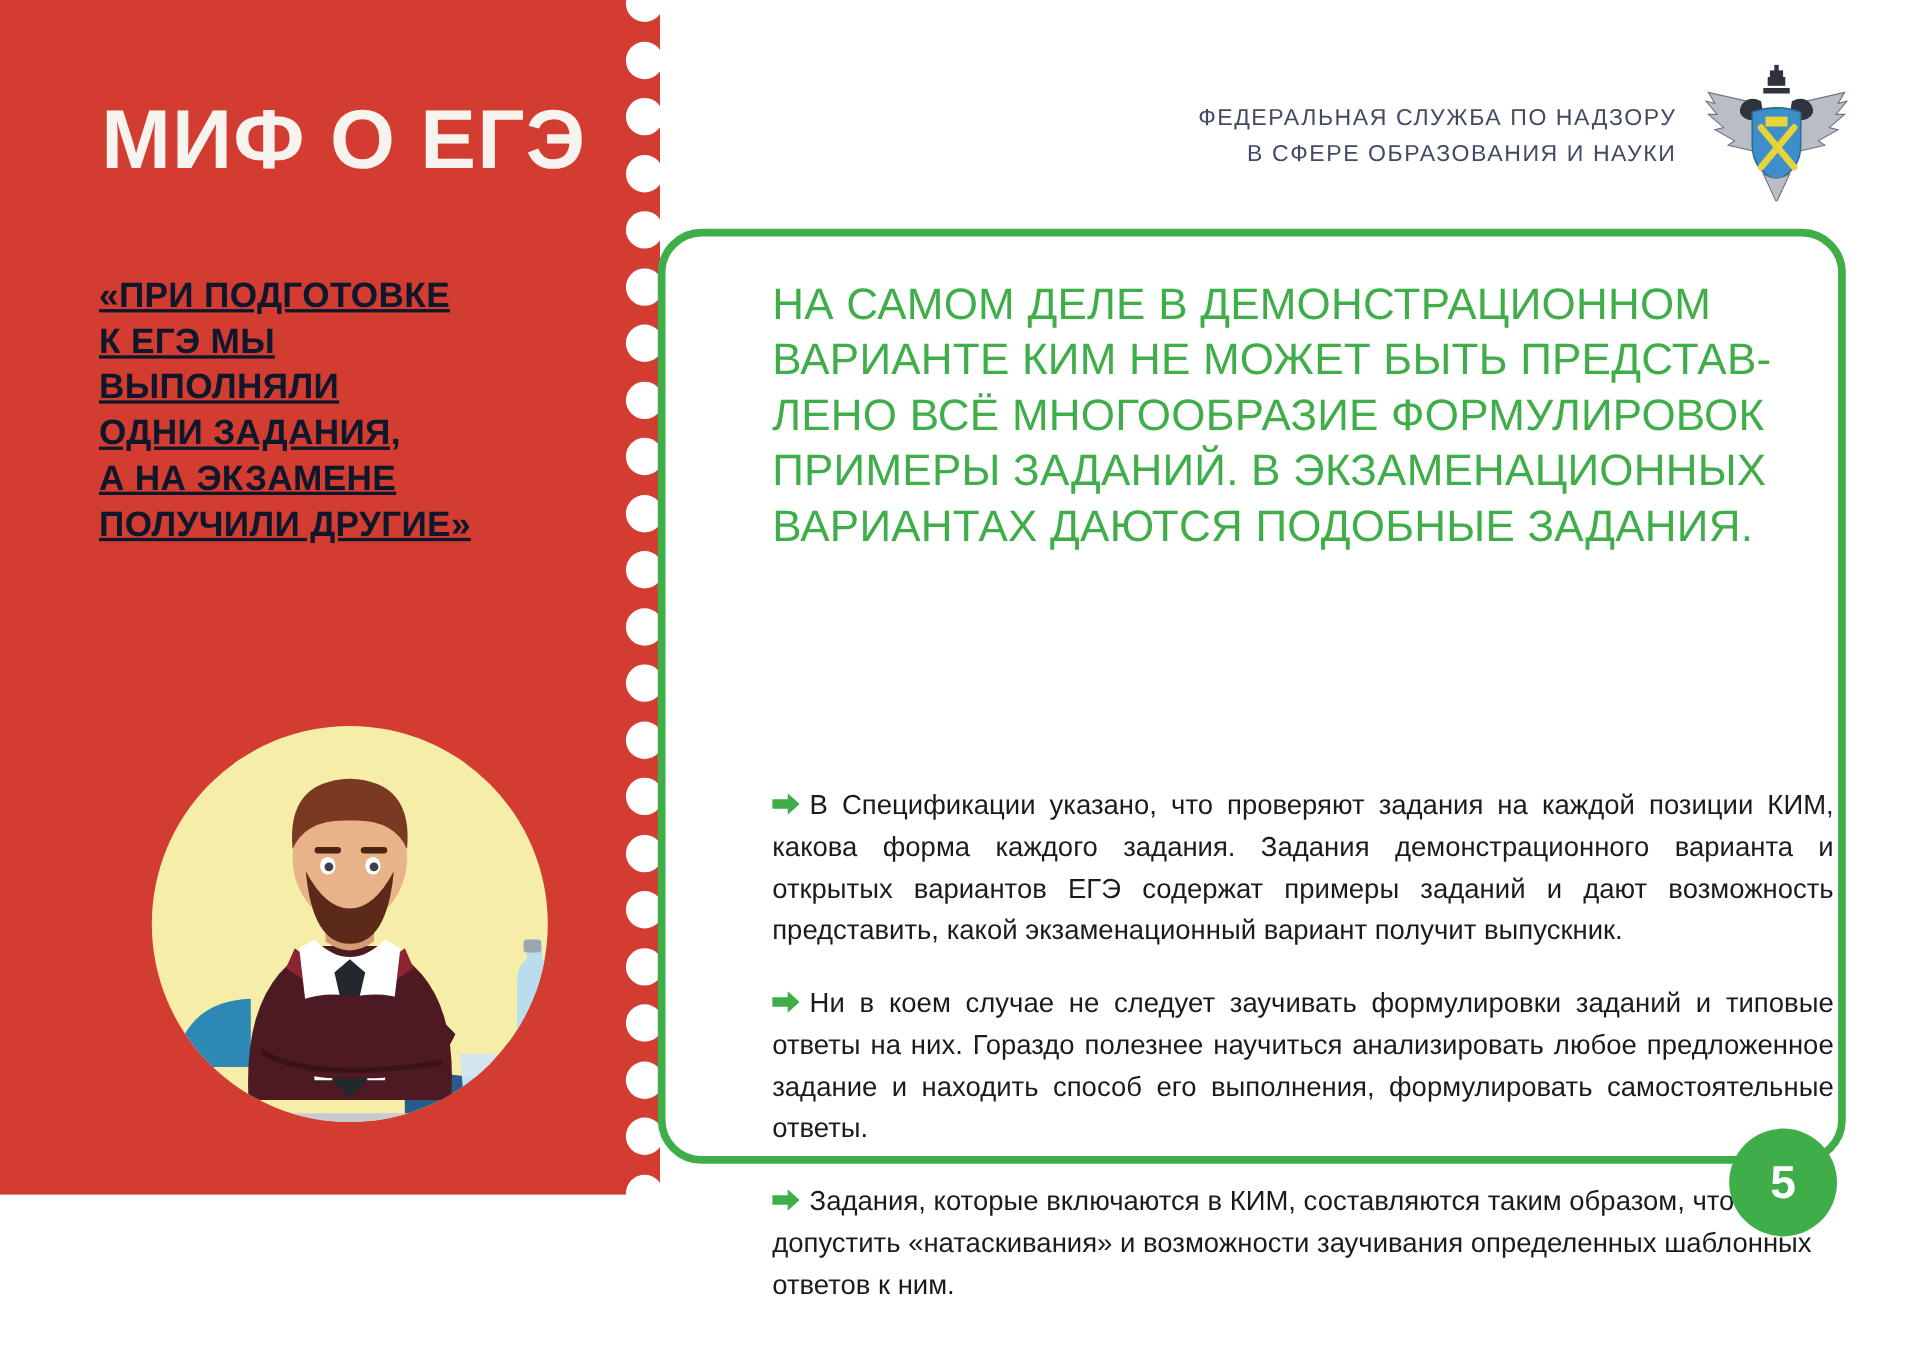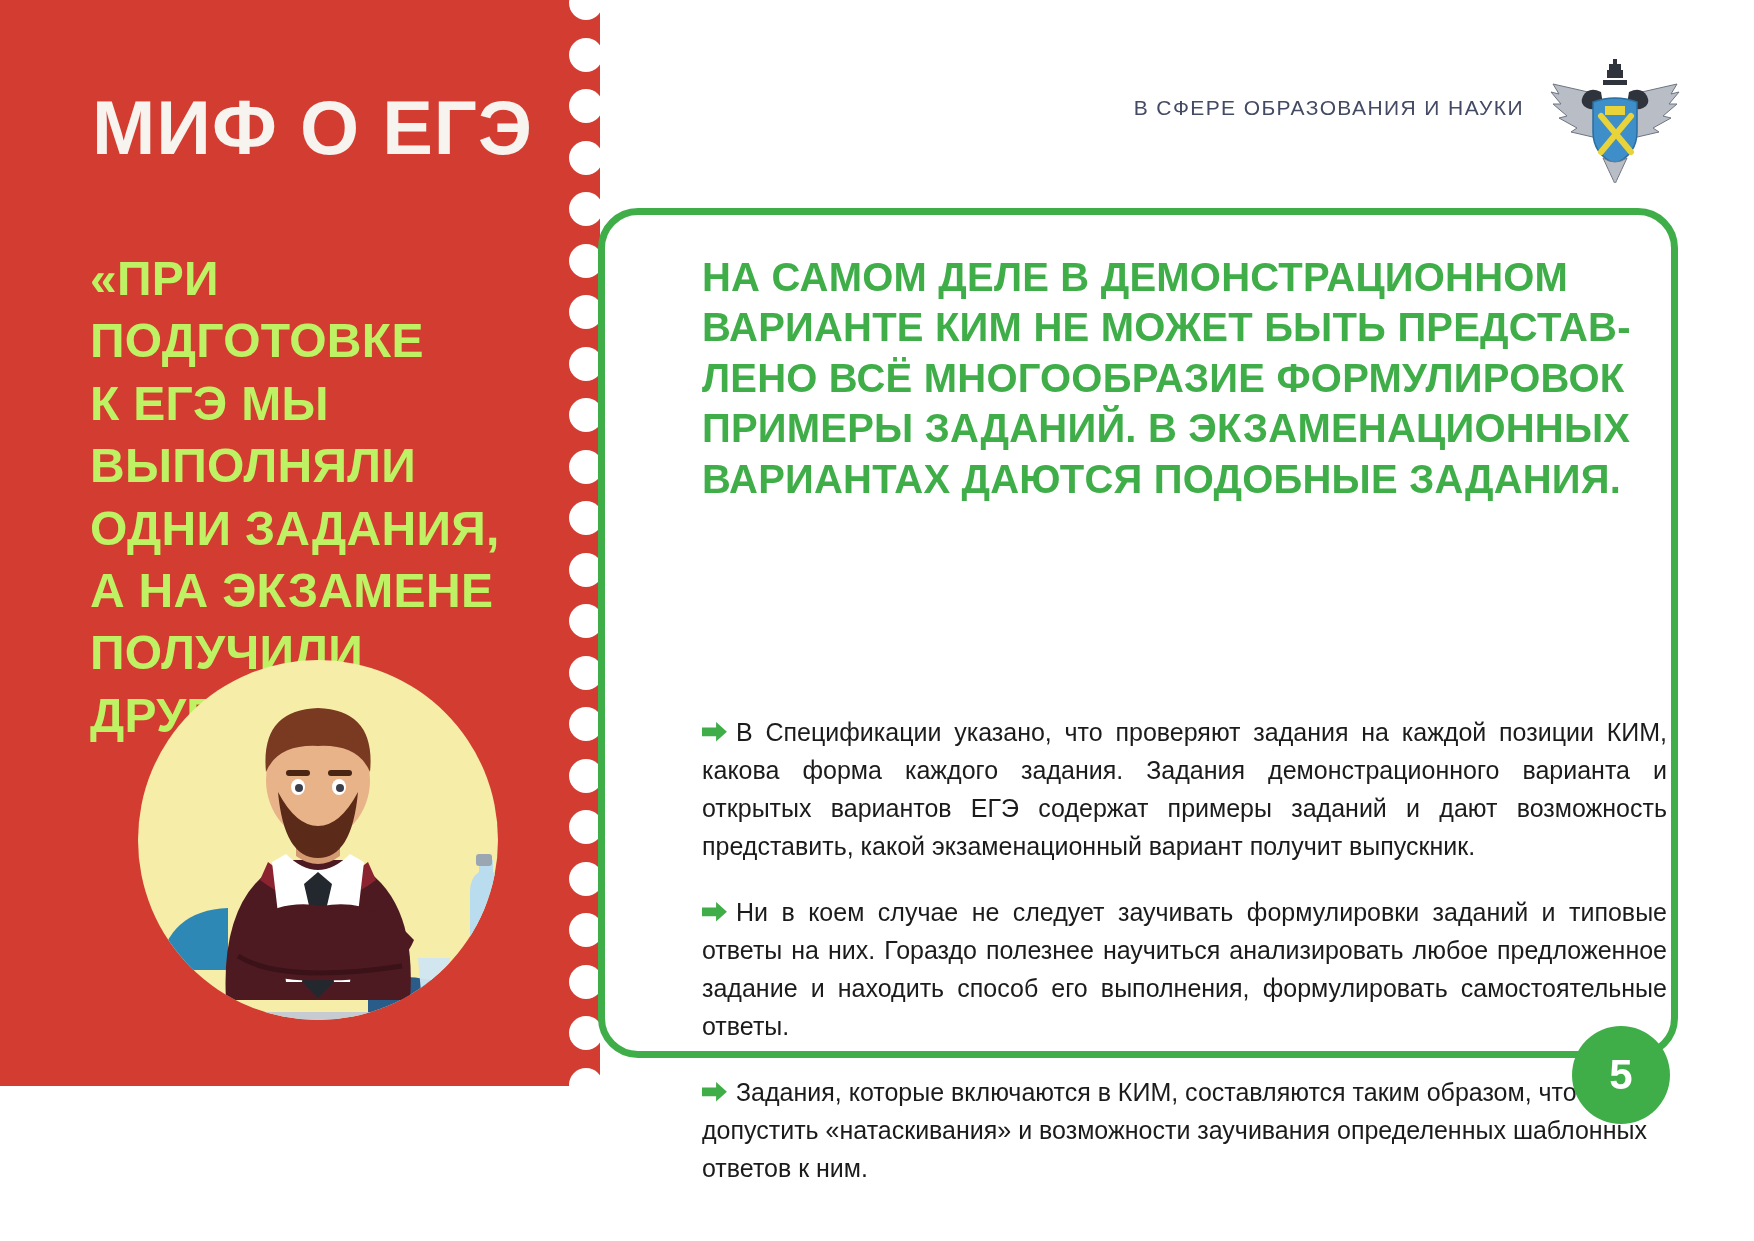--- a/index.html
+++ b/index.html
@@ -23,22 +23,23 @@
   }
 
   #myth-title{
     position:absolute;left:92px;top:92px;width:470px;
     color:#F7F3EE;font-weight:bold;font-size:76px;line-height:0.95;
     letter-spacing:1px;font-stretch:condensed;
   }
 
   #quote-block{
     position:absolute;left:90px;top:248px;width:470px;
-    color:#bef264;font-weight:bold;font-size:48px;line-height:1.30;
+    color:#0f172a;font-weight:bold;font-size:32px;line-height:1.30;
     letter-spacing:0.3px;
+    text-decoration:underline;
   }
 
   
   #illustration{
     position:absolute;left:118px;top:640px;width:400px;height:400px;
   }
 
   
   #agency-header{
     position:absolute;right:230px;top:92px;width:520px;
@@ -50,21 +51,21 @@
   }
 
   
   #green-card{
     position:absolute;left:598px;top:208px;width:1080px;height:850px;
     border:7px solid #3FAE49;border-radius:40px;box-sizing:border-box;
     background:transparent;
   }
   #green-headline{
     position:absolute;left:702px;top:252px;width:950px;
-    color:#3FAE49;font-weight:bold;font-size:40px;line-height:1.26;
+    color:#3FAE49;font-weight:normal;font-size:40px;line-height:1.26;
     letter-spacing:0.2px;
   }
   #body-paragraphs{
     position:absolute;left:702px;top:688px;width:965px;
     color:#1B1B1B;font-size:25px;line-height:1.52;
   }
   .para{margin-bottom:28px;text-align:justify;}
   .para:last-child{margin-bottom:0;text-align:left;}
   .arrow-icon{
     display:inline-block;width:26px;vertical-align:-2px;margin-right:8px;
@@ -168,20 +169,21 @@
     <span class="hole"></span>
     <span class="hole"></span>
     <span class="hole"></span>
     <span class="hole"></span>
     <span class="hole"></span>
     <span class="hole"></span>
   </div>
 </div>
 
 <div id="agency-header">
+  <div>ФЕДЕРАЛЬНАЯ СЛУЖБА ПО НАДЗОРУ</div>
   <div>В СФЕРЕ ОБРАЗОВАНИЯ И НАУКИ</div>
 </div>
 
 <svg id="emblem" viewBox="0 0 140 125">
 
   <g fill="#B9BEC6" stroke="#6E7581" stroke-width="1">
     <path d="M52 36 L8 26 L14 36 L6 34 L16 46 L8 46 L22 58 L14 60 L32 70 L26 74 L52 80 Z"></path>
     <path d="M88 36 L132 26 L126 36 L134 34 L124 46 L132 46 L118 58 L126 60 L108 70 L114 74 L88 80 Z"></path>
   </g>
 

